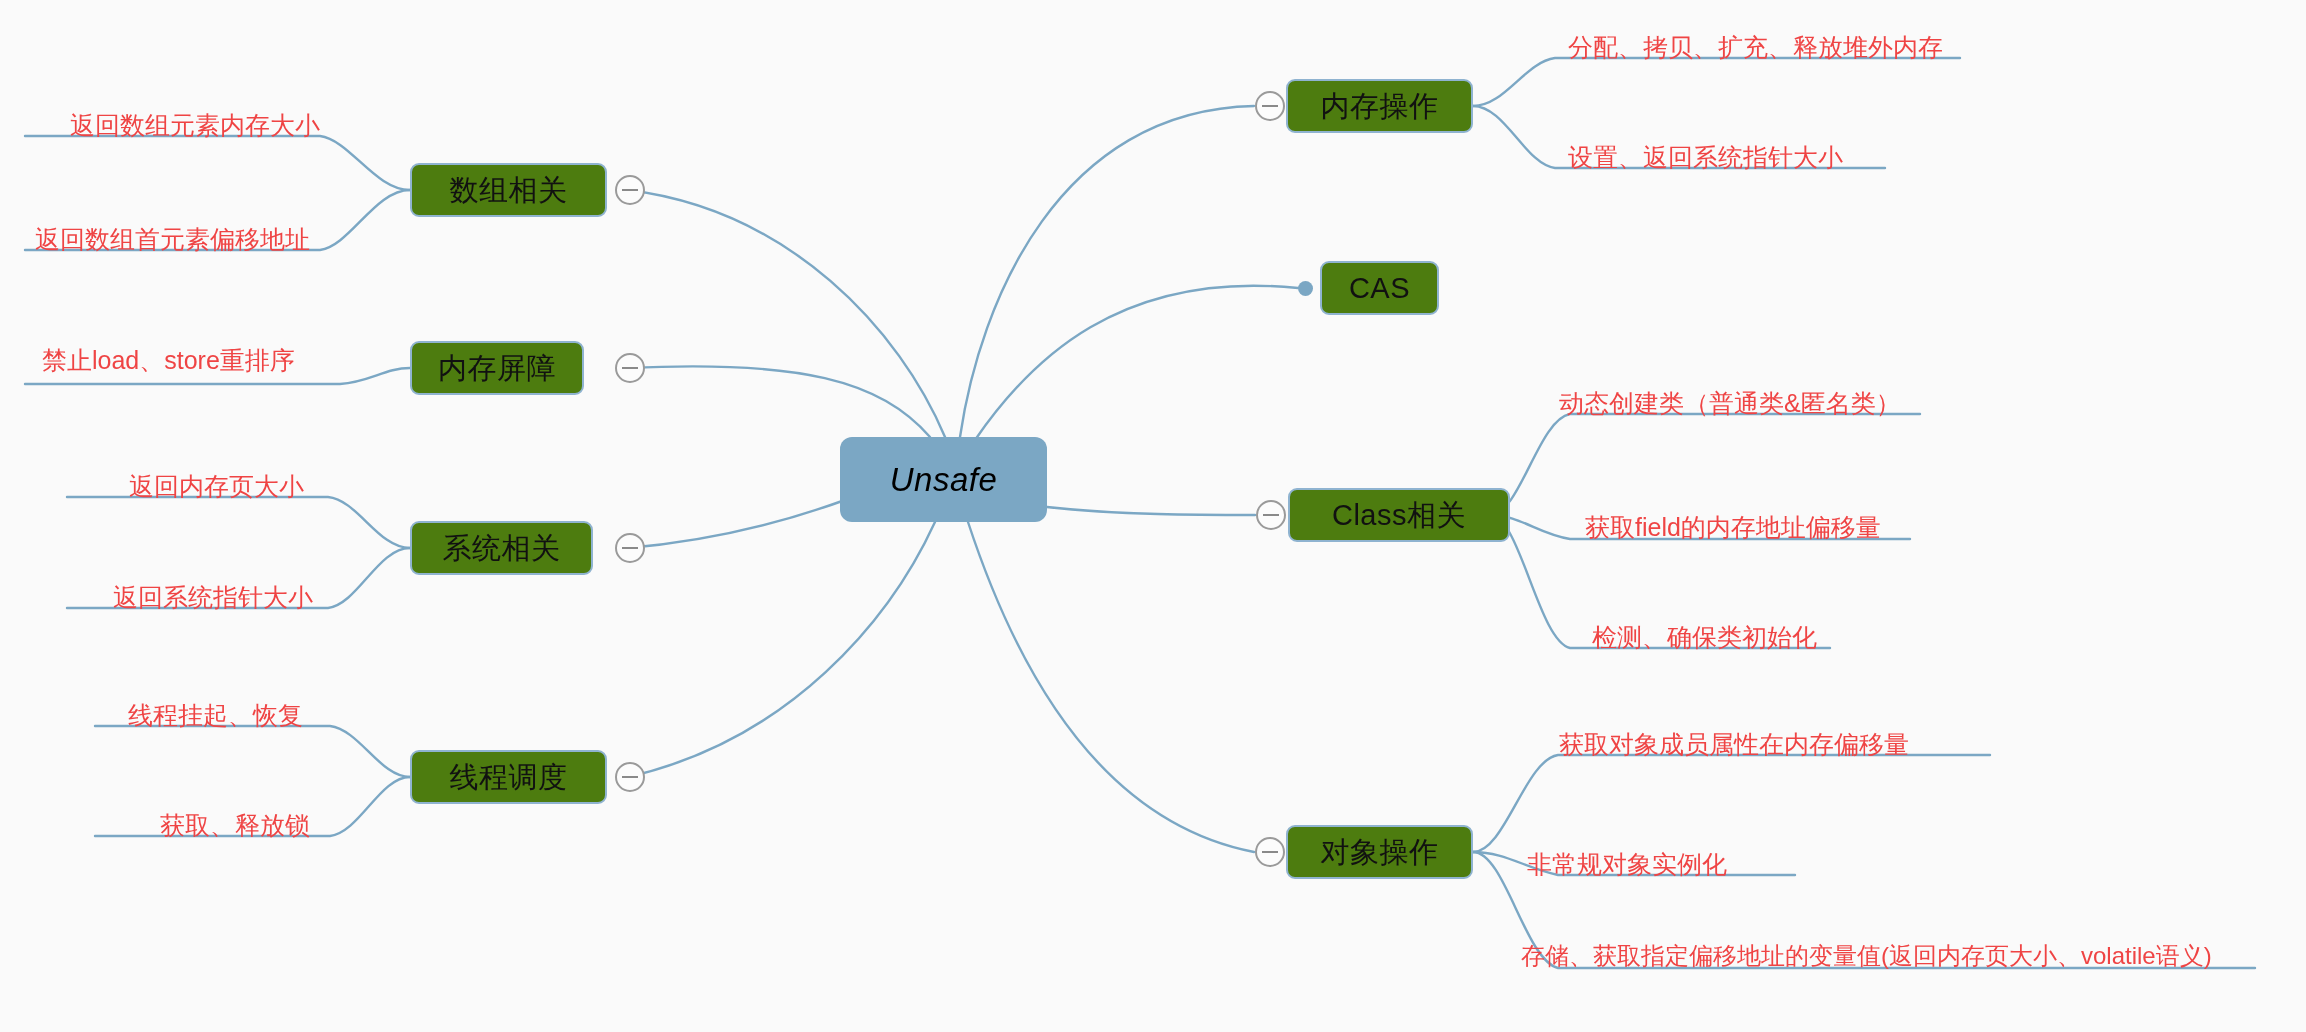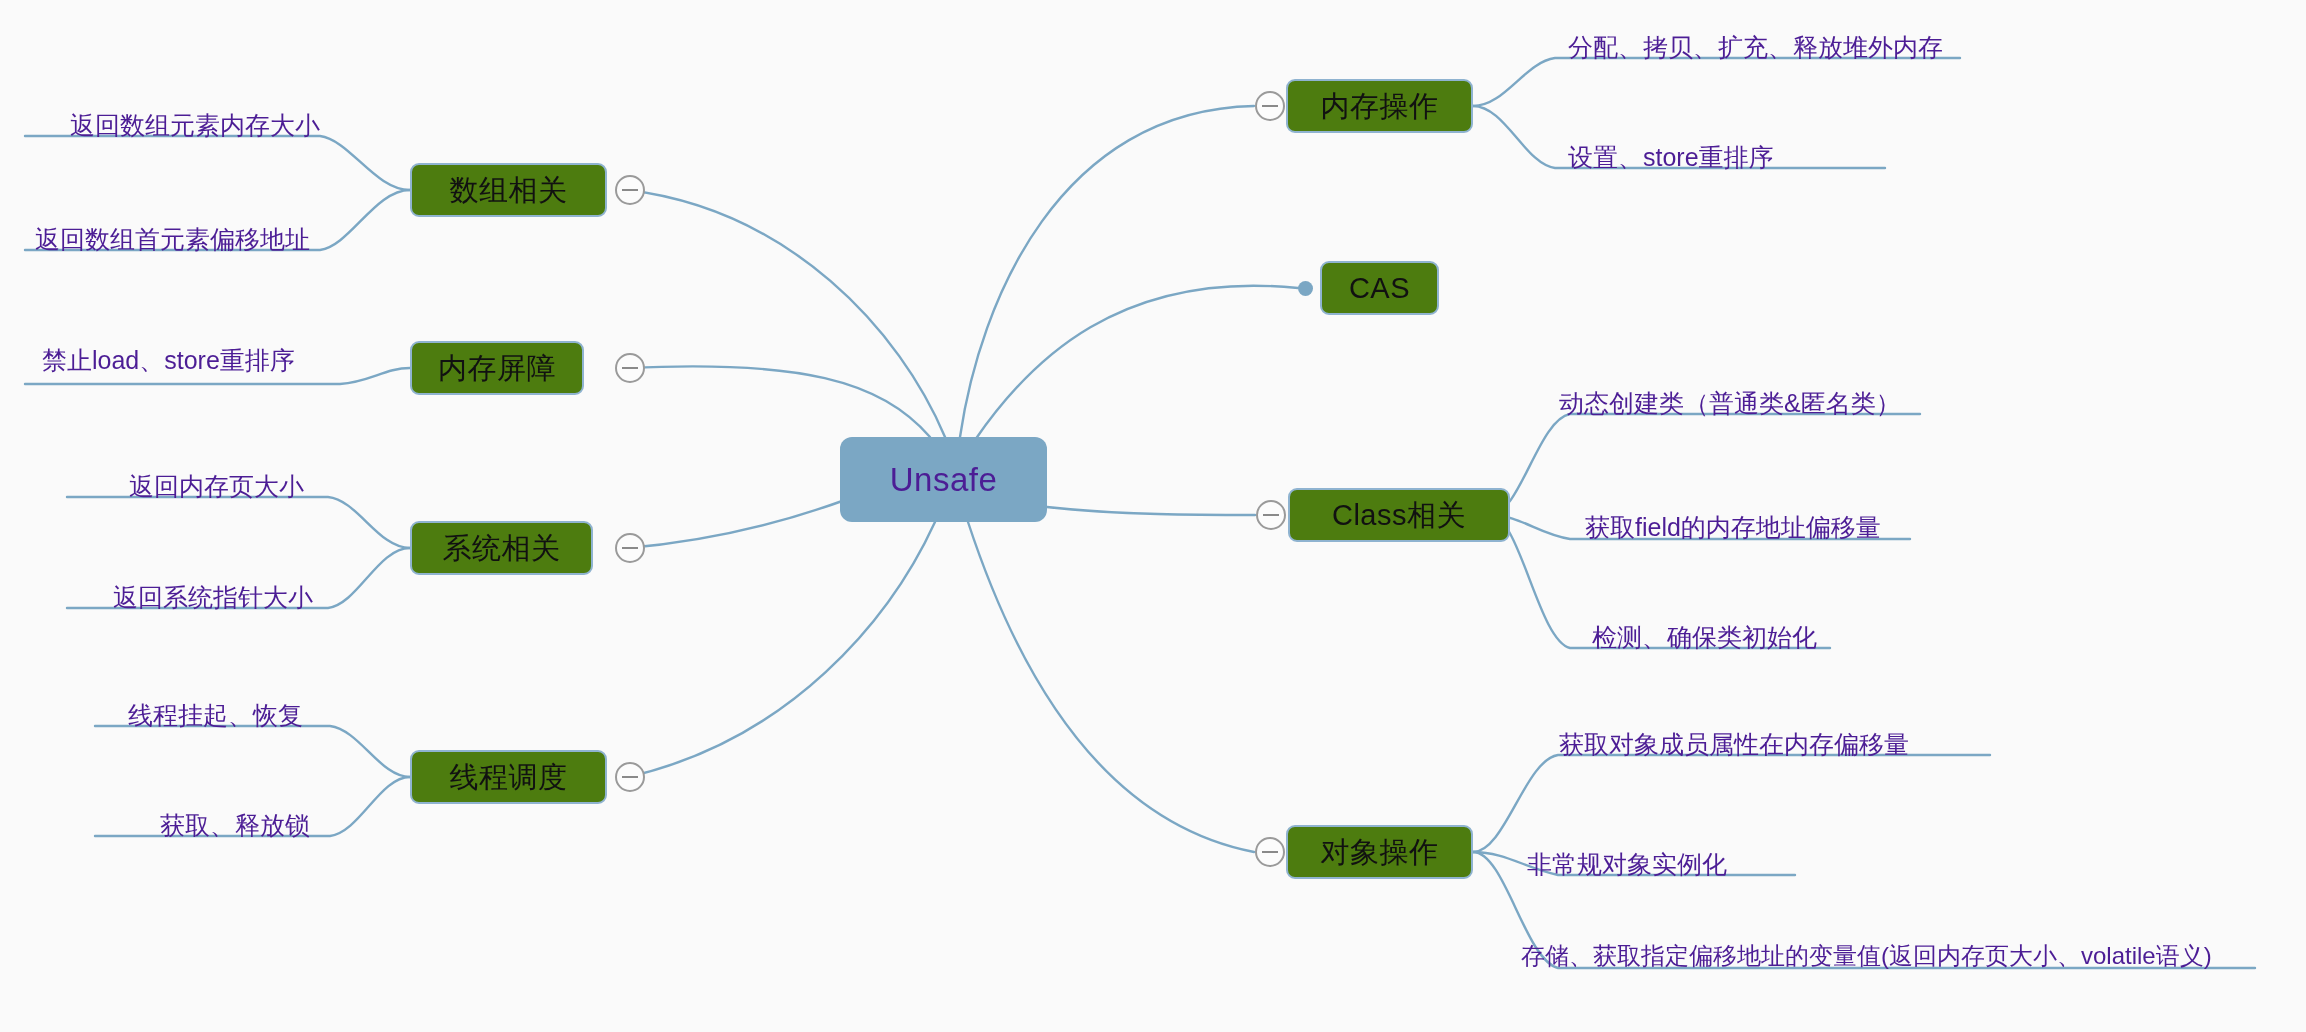--- a/index.html
+++ b/index.html
@@ -33,26 +33,27 @@
     color: #111111;
     font-size: 29px;
     letter-spacing: 0.5px;
     white-space: nowrap;
     line-height: 1;
   }
   .node.root {
     background: #7ba7c4;
     border: none;
     border-radius: 12px;
-    color: #4c1d95;
+    color: #000000;
     font-size: 33px;
+    font-style: italic;
   }
   .leaf {
     position: absolute;
-    color: #4c1d95;
+    color: #ef4444;
     font-size: 25px;
     white-space: nowrap;
     line-height: 1;
   }
   .leaf.small {
     font-size: 24px;
   }
   .collapse {
     position: absolute;
     width: 30px;
@@ -170,21 +171,21 @@
 
   <div class="leaf" style="left:42px; top:348px;">禁止load、store重排序</div>
 
   <div class="leaf" style="left:129px; top:474px;">返回内存页大小</div>
   <div class="leaf" style="left:113px; top:585px;">返回系统指针大小</div>
 
   <div class="leaf" style="left:128px; top:703px;">线程挂起、恢复</div>
   <div class="leaf" style="left:160px; top:813px;">获取、释放锁</div>
 
   <div class="leaf" style="left:1568px; top:35px;">分配、拷贝、扩充、释放堆外内存</div>
-  <div class="leaf" style="left:1568px; top:145px;">设置、store重排序</div>
+  <div class="leaf" style="left:1568px; top:145px;">设置、返回系统指针大小</div>
 
   <div class="leaf" style="left:1559px; top:391px;">动态创建类（普通类&amp;匿名类）</div>
   <div class="leaf" style="left:1585px; top:515px;">获取field的内存地址偏移量</div>
   <div class="leaf" style="left:1592px; top:625px;">检测、确保类初始化</div>
 
   <div class="leaf" style="left:1559px; top:732px;">获取对象成员属性在内存偏移量</div>
   <div class="leaf" style="left:1527px; top:852px;">非常规对象实例化</div>
   <div class="leaf small" style="left:1521px; top:944px;">存储、获取指定偏移地址的变量值(返回内存页大小、volatile语义)</div>
 
 </div>

